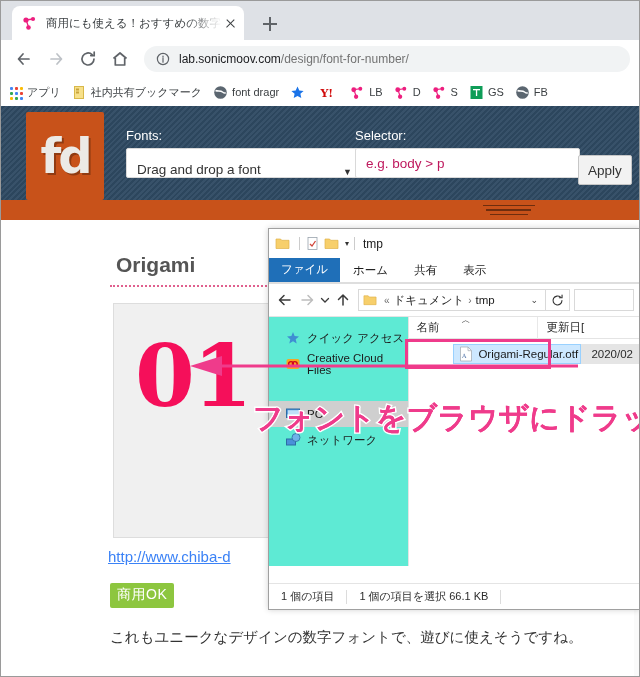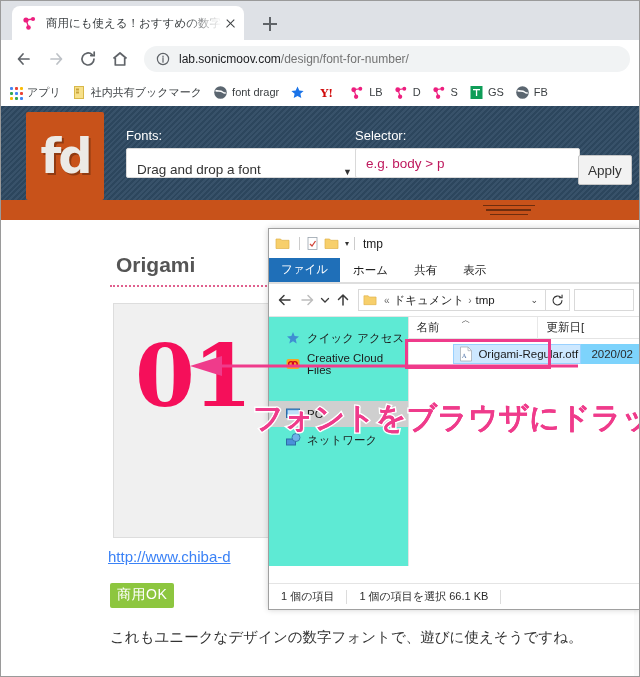--- a/index.html
+++ b/index.html
@@ -199,21 +199,21 @@
   .col { font-size:11.5px; color:#2b2b2b; padding-left:7px; position:relative; }
   .col.name { width:128px; }
   .col.date { width:auto; border-left:1px solid #e8e8e8; height:22px; display:flex; align-items:center; padding-left:8px;}
   .sort-caret { position:absolute; left:52px; top:-6px; font-size:9px; color:#3b3b3b; }
   .file-row { display:flex; height:22px; align-items:flex-start; margin-top:5px;margin-left:44px; }
   .file-name {
     width:128px; height:20px; display:flex; align-items:center;
     background:#cde8ff; border:1px solid #99d1ff; padding-left:5px;
   }
   .file-ico { width:14px; height:16px; margin-right:5px; flex:0 0 14px; position:relative; }
-  .file-date { padding-left:10px; font-size:11.5px; color:#2b2b2b; background:#7dd3fc; height:20px; display:flex; align-items:center; padding-right:6px;}
+  .file-date { padding-left:10px; font-size:11.5px; color:#2b2b2b; background:#e5e5e5; height:20px; display:flex; align-items:center; padding-right:6px;}
   .hl-box {
     position:absolute; left:-4px; top:22px; width:146px; height:30px;
     border:3px solid #ef3b8b; z-index:5; pointer-events:none;
   }
 
   .ex-status {
     position:absolute; left:0; bottom:0; width:370px; height:26px;
     border-top:1px solid #e4e4e4; display:flex; align-items:center; background:#fff;
   }
   .st-item { font-size:11px; color:#2b2b2b; padding:0 12px; }

